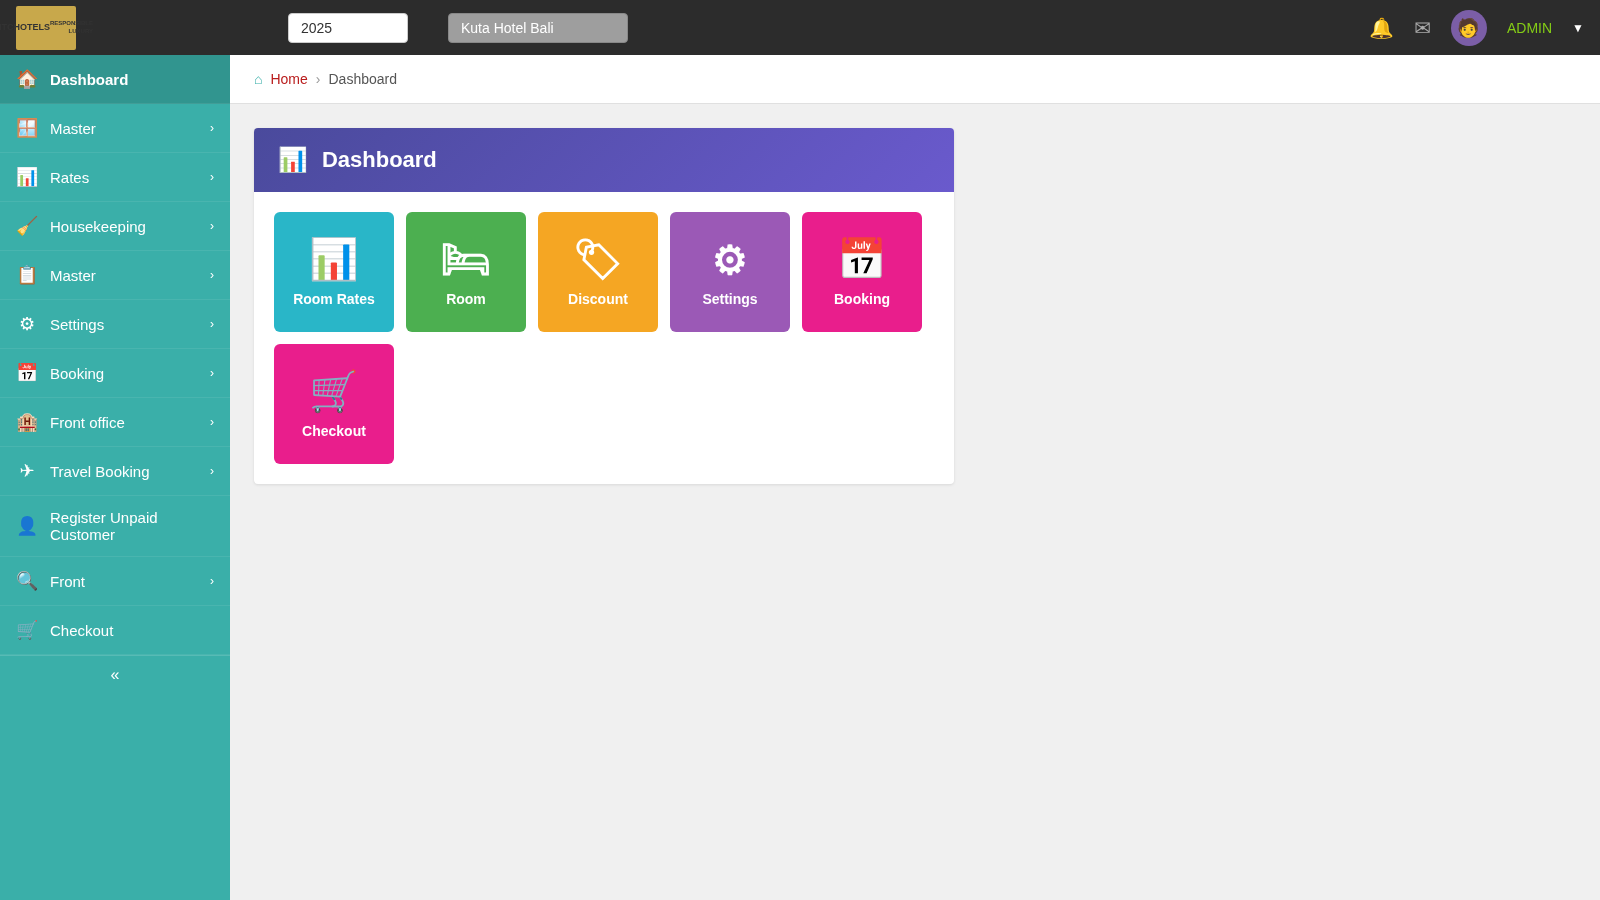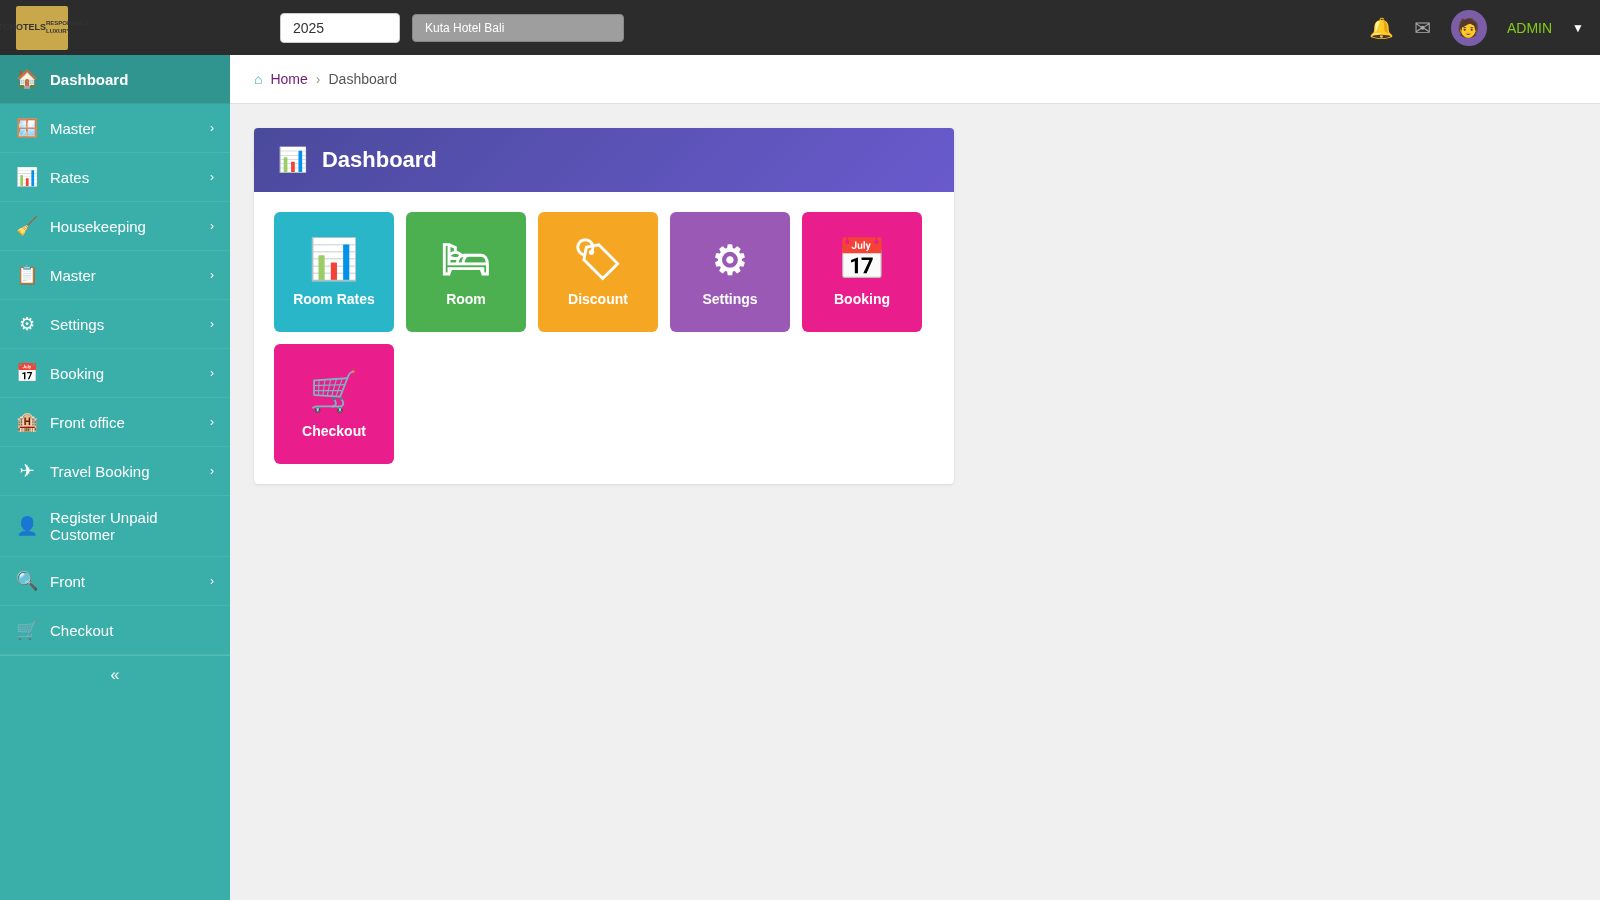--- a/index.html
+++ b/index.html
@@ -9,50 +9,51 @@
     .topnav {
       background: #2c2c2c;
       height: 55px;
       display: flex;
       align-items: center;
       padding: 0 16px;
       gap: 12px;
     }
     .logo-box {
       background: #c8a84b;
-      width: 52px;
+      width: 60px;
       height: 44px;
       display: flex;
       align-items: center;
       justify-content: center;
       font-size: 9px;
       color: #333;
       font-weight: bold;
-      text-align: left;
+      text-align: right;
       border-radius: 2px;
       line-height: 1.2;
     }
     .year-input {
       background: #fff;
       border: 1px solid #ccc;
       border-radius: 4px;
       padding: 6px 12px;
       font-size: 14px;
       color: #333;
       width: 120px;
       margin-left: 200px;
     }
     .hotel-input {
       background: #9e9e9e;
       border: 1px solid #888;
       border-radius: 4px;
       padding: 6px 12px;
-      font-size: 12px;
+      font-size: 14px;
       color: #fff;
-      width: 212px;
+      width: 180px;
+      margin-left: 28px;
     }
     .topnav-right {
       margin-left: auto;
       display: flex;
       align-items: center;
       gap: 20px;
     }
     .bell-icon { font-size: 20px; color: #ffc107; cursor: pointer; }
     .mail-icon { font-size: 20px; color: #aaa; cursor: pointer; }
     .admin-avatar {
@@ -113,21 +114,21 @@
     .breadcrumb {
       background: #fff;
       padding: 16px 24px;
       display: flex;
       align-items: center;
       gap: 8px;
       font-size: 14px;
       color: #555;
       border-bottom: 1px solid #e0e0e0;
     }
-    .breadcrumb a { color: #701a75; text-decoration: none; }
+    .breadcrumb a { color: #b91c1c; text-decoration: none; }
     .breadcrumb-sep { color: #999; }
     .home-icon { font-size: 14px; color: #3aafa9; }
 
     .content-area { padding: 24px; }
 
     .dashboard-card {
       background: #fff;
       border-radius: 4px;
       overflow: hidden;
       box-shadow: 0 1px 3px rgba(0,0,0,0.1);

